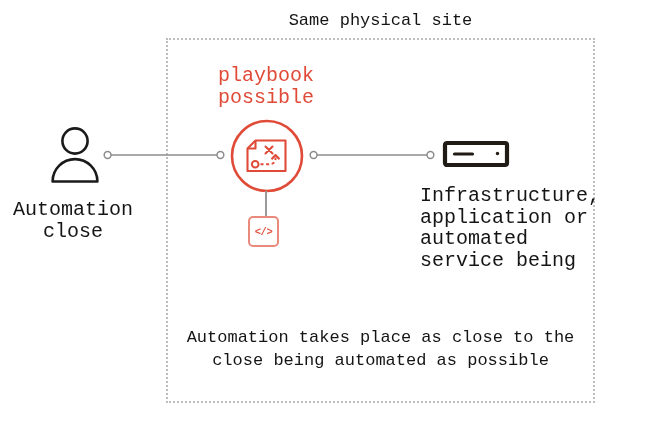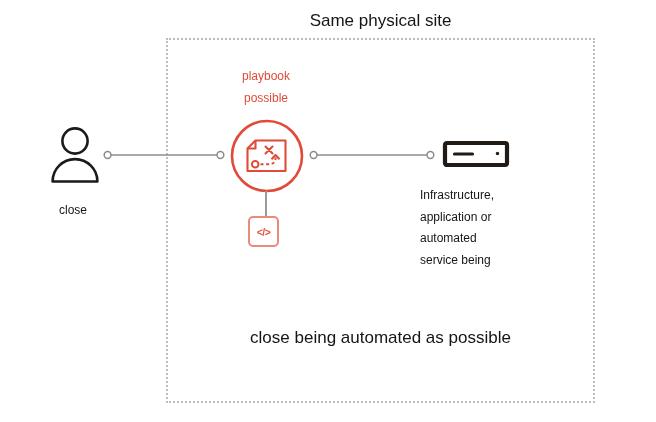--- a/index.html
+++ b/index.html
@@ -5,29 +5,29 @@
   :root{
     --red:#e04b38;
     --red-light:#ea8a7c;
     --ink:#151515;
     --line-gray:#8c8c8c;
     --border-gray:#bdbdbd;
   }
   html,body{margin:0;padding:0;background:#ffffff;}
   .canvas{
     position:relative;width:656px;height:422px;background:#ffffff;
-    font-family:Liberation Sans, sans-serif;color:var(--ink);overflow:hidden;
+    font-family:Liberation Mono, monospace;color:var(--ink);overflow:hidden;
   }
   .abs{position:absolute;}
   .boundary-title{left:166px;top:11px;width:429px;text-align:center;font-size:17px;}
   .boundary-box{
     left:166px;top:38px;width:429px;height:365px;
     border:2px dotted var(--border-gray);box-sizing:border-box;
   }
-  .node-label{font-size:12px;line-height:22px;}
+  .node-label{font-size:20px;line-height:22px;}
   .user-label{left:13px;top:199px;width:120px;text-align:center;}
   .playbook-label{left:206px;top:65px;width:120px;text-align:center;color:var(--red);}
   .infra-label{left:420px;top:185px;width:170px;text-align:left;line-height:21.5px;}
   .caption{left:166px;top:326px;width:429px;text-align:center;font-size:17px;line-height:23px;}
   .vline{left:265px;top:191px;width:2px;height:26px;background:#9a9a9a;}
   .codebox{
     left:248px;top:216px;width:31px;height:31px;box-sizing:border-box;
     border:2px solid var(--red-light);border-radius:5px;
     display:flex;align-items:center;justify-content:center;
     color:#e25540;font-weight:bold;font-size:10.5px;letter-spacing:-0.5px;
@@ -40,20 +40,21 @@
 <div class="canvas">
 
   <div class="abs boundary-title">Same physical site</div>
   <div class="abs boundary-box"></div>
 
   <svg class="abs" style="left:50px;top:126px" width="50" height="58" viewBox="0 0 50 58">
     <circle cx="25" cy="15" r="12.6" fill="none" stroke="#1a1a1a" stroke-width="2.6"></circle>
     <path d="M2.6,55.5 a22.4,22.4 0 0 1 44.8,0 z" fill="none" stroke="#1a1a1a" stroke-width="2.6" stroke-linejoin="round"></path>
   </svg>
   <div class="abs node-label user-label">
+    <div>Automation</div>
     <div>close</div>
   </div>
 
   <svg class="abs" style="left:103px;top:148px" width="122" height="14" viewBox="0 0 122 14">
     <line x1="8" y1="7" x2="114" y2="7" stroke="#8c8c8c" stroke-width="1.4"></line>
     <circle cx="4.6" cy="7" r="3.4" fill="#ffffff" stroke="#8c8c8c" stroke-width="1.5"></circle>
     <circle cx="117.4" cy="7" r="3.4" fill="#ffffff" stroke="#8c8c8c" stroke-width="1.5"></circle>
   </svg>
 
   <div class="abs node-label playbook-label">
@@ -92,16 +93,17 @@
     <circle cx="57.5" cy="15.5" r="1.7" fill="#211b16"></circle>
   </svg>
   <div class="abs node-label infra-label">
     <div>Infrastructure,</div>
     <div>application or</div>
     <div>automated</div>
     <div>service being</div>
   </div>
 
   <div class="abs caption">
+    <div>Automation takes place as close to the</div>
     <div>close being automated as possible</div>
   </div>
 
 </div>
 
 </body></html>

